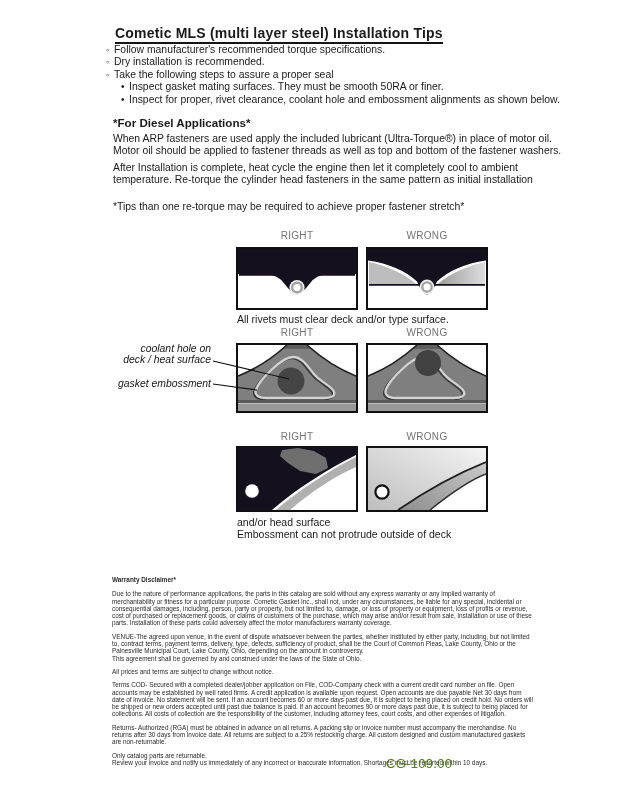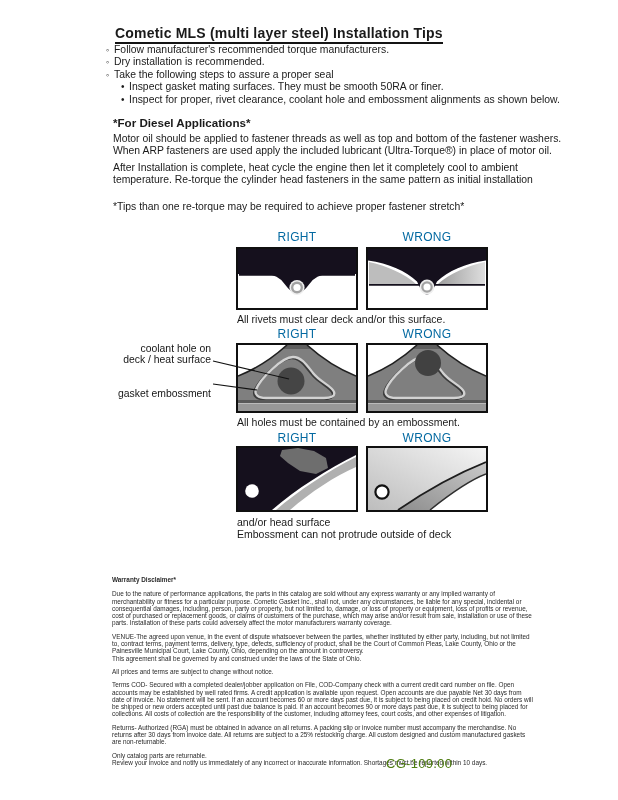--- a/index.html
+++ b/index.html
@@ -21,29 +21,29 @@
   .b-line.sub .mk { width:8px; font-size:10px; }
   .diesel-heading { position:absolute; left:113px; top:116px;
     font-size:11.6px; font-weight:bold; }
   .para { position:absolute; left:113px; width:450px;
     font-size:10.4px; line-height:12.1px; }
   .p1 { top:133px; } .p2 { top:162px; } .p3 { top:201px; }
 
   
   .stage { position:absolute; left:0; top:228px; width:618px; height:322px; }
   .dg-label { position:absolute; width:122px; text-align:center;
-    font-size:12px; color:#0369a1; letter-spacing:0.3px; }
+    font-size:10px; color:#737373; letter-spacing:0.3px; }
   .dg-box { position:absolute; width:118px; height:0; border:2px solid #101010;
     background:#fff; }
   .dg-box svg { display:block; }
   .r1 { height:59px; } .r2 { height:66px; } .r3 { height:62px; }
   .col1 { left:236px; } .col2 { left:366px; }
   .caption { position:absolute; left:237px; font-size:10.5px; line-height:12px; }
   .ann { position:absolute; text-align:right; font-size:10.4px;
-    line-height:11.3px; color:#161616; }
+    line-height:11.3px; color:#161616;font-style:italic; }
   .overlay { position:absolute; left:0; top:0; }
 
   
   .fineprint { position:absolute; left:112px; top:576px; width:421px;
     font-size:6.4px; line-height:7.3px; color:#2a2a2a; }
   .fp-h { font-weight:bold; margin-bottom:7px; }
   .fp { margin-bottom:6px; }
   .fp.tight { margin-bottom:0; }
   .page-code { position:absolute; left:386px; top:756px;
     font-size:13px; letter-spacing:0.3px; color:#4d7c0f; }
@@ -51,21 +51,21 @@
 </head>
 <body>
 
 <div class="page">
 
   <div class="title">Cometic MLS (multi layer steel) Installation Tips</div>
 
   <div class="bullets">
     <div class="b-line">
       <span class="mk">◦</span>
-      <span>Follow manufacturer's recommended torque manufacturers.</span>
+      <span>Follow manufacturer's recommended torque specifications.</span>
     </div>
     <div class="b-line">
       <span class="mk">◦</span>
       <span>Dry installation is recommended.</span>
     </div>
     <div class="b-line">
       <span class="mk">◦</span>
       <span>Take the following steps to assure a proper seal</span>
     </div>
     <div class="b-line sub">
@@ -74,22 +74,22 @@
     </div>
     <div class="b-line sub">
       <span class="mk">•</span>
       <span>Inspect for proper, rivet clearance, coolant hole and embossment alignments as shown below.</span>
     </div>
   </div>
 
   <div class="diesel-heading">*For Diesel Applications*</div>
 
   <div class="para p1">
+    <div>When ARP fasteners are used apply the included lubricant (Ultra-Torque®) in place of motor oil.</div>
     <div>Motor oil should be applied to fastener threads as well as top and bottom of the fastener washers.</div>
-    <div>When ARP fasteners are used apply the included lubricant (Ultra-Torque®) in place of motor oil.</div>
   </div>
   <div class="para p2">
     <div>After Installation is complete, heat cycle the engine then let it completely cool to ambient</div>
     <div>temperature. Re-torque the cylinder head fasteners in the same pattern as initial installation</div>
   </div>
   <div class="para p3">*Tips than one re-torque may be required to achieve proper fastener stretch*</div>
 
   <div class="stage">
 
     <div class="dg-label col1" style="top:2px;">RIGHT</div>
@@ -119,30 +119,30 @@
         <rect width="118" height="59" fill="#ffffff"></rect>
         <path d="M1,35 L1,13 C18,16.5 38,25.5 48,35 Z" fill="#bdbdbd"></path>
         <path d="M117,35 L117,13 C100,16.5 80,25.5 70,35 Z" fill="url(#w1g)"></path>
         <line x1="1" y1="35.9" x2="117" y2="35.9" stroke="#15101d" stroke-width="1.8"></line>
         <path d="M0,0 H118 V11.5 C97,14.5 80,22 69,32.5 Q63.5,45.5 59,45.5 Q54.5,45.5 49,32.5 C38,22 21,14.5 0,11.5 Z" fill="#15101d"></path>
         <circle cx="59" cy="38" r="7.4" fill="#efefef"></circle>
         <circle cx="59" cy="38" r="5.8" fill="#a2a2a2"></circle>
         <circle cx="59" cy="38" r="3.5" fill="#ffffff"></circle>
       </svg>
     </div>
-    <div class="caption" style="top:85px;">All rivets must clear deck and/or this surface.</div>
+    <div class="caption" style="top:85px;">All rivets must clear deck and/or type surface.</div>
 
     <div class="dg-label col1" style="top:99px;">RIGHT</div>
     <div class="dg-label col2" style="top:99px;">WRONG</div>
 
     <div class="ann" style="left:60px; top:115px; width:151px;">
       <div>coolant hole on</div>
       <div>deck / heat surface</div>
     </div>
-    <div class="ann" style="left:60px; top:160px; width:151px;">gasket embossment</div>
+    <div class="ann" style="left:60px; top:150px; width:151px;">gasket embossment</div>
 
     <div class="dg-box r2 col1" style="top:115px;">
       <svg width="118" height="66" viewBox="0 0 118 66">
         <rect width="118" height="66" fill="#7f7f7f"></rect>
         <rect width="118" height="4" fill="#5e5e5e"></rect>
         <path d="M0,0 H49 C38,10 23,22 0,31 Z" fill="#ffffff"></path>
         <path d="M118,0 H69 C80,10 95,22 118,31 Z" fill="#ffffff"></path>
         <path d="M0,31 C23,22 38,10 49,0" stroke="#1f1f1f" stroke-width="1.6" fill="none"></path>
         <path d="M118,31 C95,22 80,10 69,0" stroke="#1f1f1f" stroke-width="1.6" fill="none"></path>
         <path d="M55,12 C63,12 68,19 75,28 C82,37 94,41 96,47 C97.5,51 93,53 86,53 L28,53 C20,53 16,49.5 18,44.5 C22,34 44,12 55,12 Z" stroke="#3b3b3b" stroke-width="2.4" fill="none" transform="translate(-1.3,1.1)"></path>
@@ -163,21 +163,20 @@
         <path d="M0,31 C23,22 38,10 49,0" stroke="#1f1f1f" stroke-width="1.6" fill="none"></path>
         <path d="M118,31 C95,22 80,10 69,0" stroke="#1f1f1f" stroke-width="1.6" fill="none"></path>
         <path d="M55,12 C63,12 68,19 75,28 C82,37 94,41 96,47 C97.5,51 93,53 86,53 L28,53 C20,53 16,49.5 18,44.5 C22,34 44,12 55,12 Z" stroke="#3b3b3b" stroke-width="2.4" fill="none" transform="translate(-1.3,1.1)"></path>
         <path d="M55,12 C63,12 68,19 75,28 C82,37 94,41 96,47 C97.5,51 93,53 86,53 L28,53 C20,53 16,49.5 18,44.5 C22,34 44,12 55,12 Z" stroke="#d2d2d2" stroke-width="2.3" fill="none"></path>
         <circle cx="60" cy="18" r="13" fill="#414141"></circle>
         <rect y="55" width="118" height="3" fill="#595959"></rect>
         <rect y="58" width="118" height="8" fill="#989898"></rect>
         <line x1="0" y1="58.5" x2="118" y2="58.5" stroke="#c4c4c4" stroke-width="0.8"></line>
       </svg>
     </div>
-    <div class="caption" style="top:188px;">All holes must be contained by an embossment.</div>
 
     <div class="dg-label col1" style="top:203px;">RIGHT</div>
     <div class="dg-label col2" style="top:203px;">WRONG</div>
 
     <div class="dg-box r3 col1" style="top:218px;">
       <svg width="118" height="62" viewBox="0 0 118 62">
         <rect width="118" height="62" fill="#ffffff"></rect>
         <path d="M118,9 C90,23 60,43 38,62 L52,62 C73,44 97,28 118,19 Z" fill="#b0b0b0"></path>
         <path d="M0,0 H118 V7 C90,21 58,41 34,62 H0 Z" fill="#15101d"></path>
         <polygon points="44,2 60,0 76,3 88,10 90,20 78,26 62,23 50,15 42,8" fill="#6e6e6e"></polygon>

